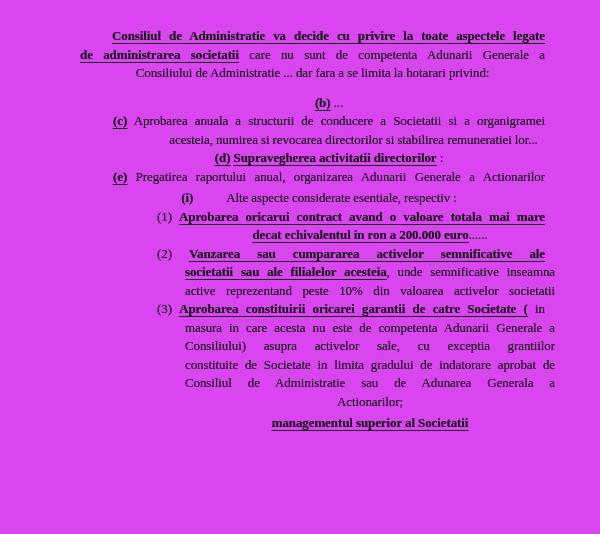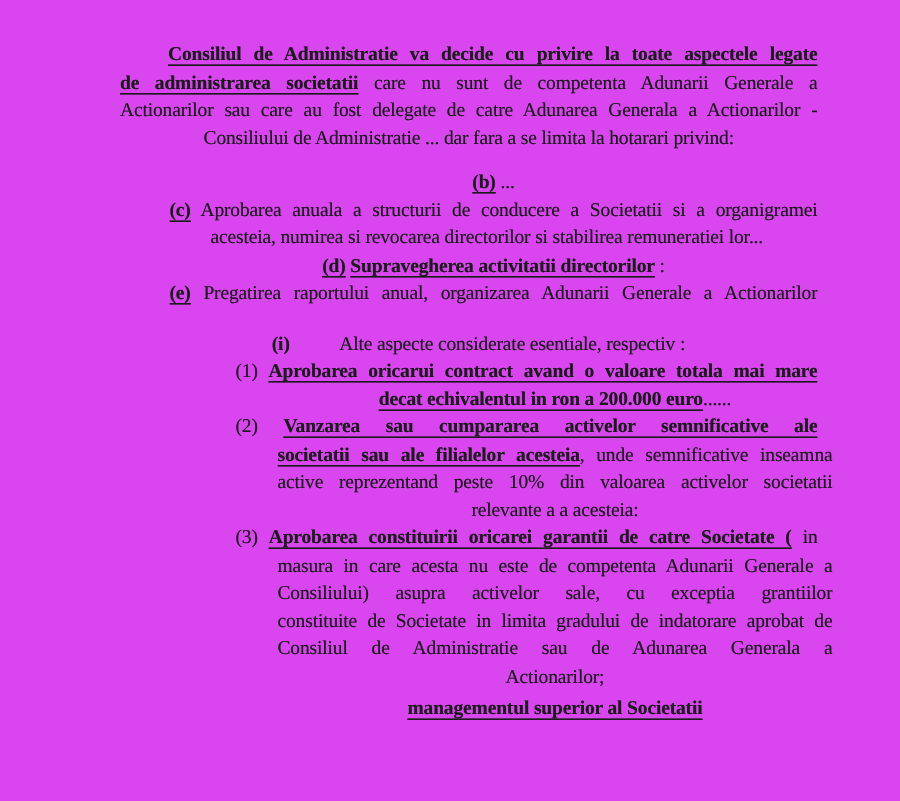--- a/index.html
+++ b/index.html
@@ -18,36 +18,35 @@
   .blk{margin:0;}
   .ln{height:18.5px;overflow:hidden;text-align:center;white-space:normal;}
   .ln.j{text-align:justify;text-align-last:justify;}
   .bu{font-weight:bold;text-decoration:underline;text-decoration-thickness:1.3px;text-underline-offset:2.5px;}
   .s{font-weight:bold;}
   .gap{display:inline-block;width:33px;}
   
   .intro{margin:27px 0 0 80px;width:465px;}
   .intro .first{padding-left:32px;}
   .lettered{margin:11px 0 0 113px;width:432px;}
-  .lettered .cont{margin-left:3px;width:417px;}
-  .roman{margin:15px 0 0 93px;width:452px;}
+  .lettered .cont{margin-left:32px;width:417px;}
+  .roman{margin:3px 0 0 93px;width:452px;}
   .numbered{margin:0 0 0 157px;width:388px;}
   .numbered .cont{margin-left:28px;width:370px;}
   .item5{margin-top:8.5px;}
   .item5 .tight{margin-top:-5.5px;}
 </style>
 </head>
 <body>
 
 <div class="page">
 
   <div class="blk intro">
     <div class="ln j first"><span class="bu">Consiliul de Administratie va decide cu privire la toate aspectele legate</span></div>
     <div class="ln j"><span class="bu">de administrarea societatii</span><span> care nu sunt de competenta Adunarii Generale a</span></div>
-    <div class="ln j"><span>Actionarilor sau care au fost delegate de catre Adunarea Generala a Actionarilor -</span></div>
     <div class="ln"><span>Consiliului de Administratie ... dar fara a se limita la hotarari privind:</span></div>
   </div>
 
   <div class="blk lettered">
     <div class="ln"><span class="bu">(b)</span><span> ...</span></div>
     <div class="ln j"><span class="bu">(c)</span><span> Aprobarea anuala a structurii de conducere a Societatii si a organigramei</span></div>
     <div class="ln cont"><span>acesteia, numirea si revocarea directorilor si stabilirea remuneratiei lor...</span></div>
     <div class="ln"><span class="bu">(d)</span>
       <span class="bu">Supravegherea activitatii directorilor</span><span> :</span></div>
     <div class="ln j"><span class="bu">(e)</span><span> Pregatirea raportului anual, organizarea Adunarii Generale a Actionarilor</span></div>
@@ -57,21 +56,20 @@
     <div class="ln"><span class="s">(i)</span><span class="gap"></span><span>Alte aspecte considerate esentiale, respectiv :</span></div>
   </div>
 
   <div class="blk numbered">
     <div class="ln j"><span>(1) </span><span class="bu">Aprobarea oricarui contract avand o valoare totala mai mare</span></div>
     <div class="ln cont"><span class="bu">decat echivalentul in ron a 200.000 euro</span><span>......</span></div>
 
     <div class="ln j"><span>(2) </span><span class="bu">Vanzarea sau cumpararea activelor semnificative ale</span></div>
     <div class="ln j cont"><span class="bu">societatii sau ale filialelor acesteia</span><span>, unde semnificative inseamna</span></div>
     <div class="ln j cont"><span>active reprezentand peste 10%  din valoarea activelor societatii</span></div>
-    <div class="ln cont"><span>relevante a a acesteia:</span></div>
 
     <div class="ln j"><span>(3) </span><span class="bu">Aprobarea constituirii oricarei garantii de catre Societate (</span><span> in</span></div>
     <div class="ln j cont"><span>masura in care acesta nu este de competenta Adunarii Generale a</span></div>
     <div class="ln j cont"><span>Consiliului) asupra activelor sale, cu exceptia grantiilor</span></div>
     <div class="ln j cont"><span>constituite de Societate in limita gradului de indatorare aprobat de</span></div>
     <div class="ln j cont"><span>Consiliul de Administratie sau de Adunarea Generala a</span></div>
     <div class="ln cont"><span>Actionarilor;</span></div>
   </div>
 
   <div class="blk numbered item5">

